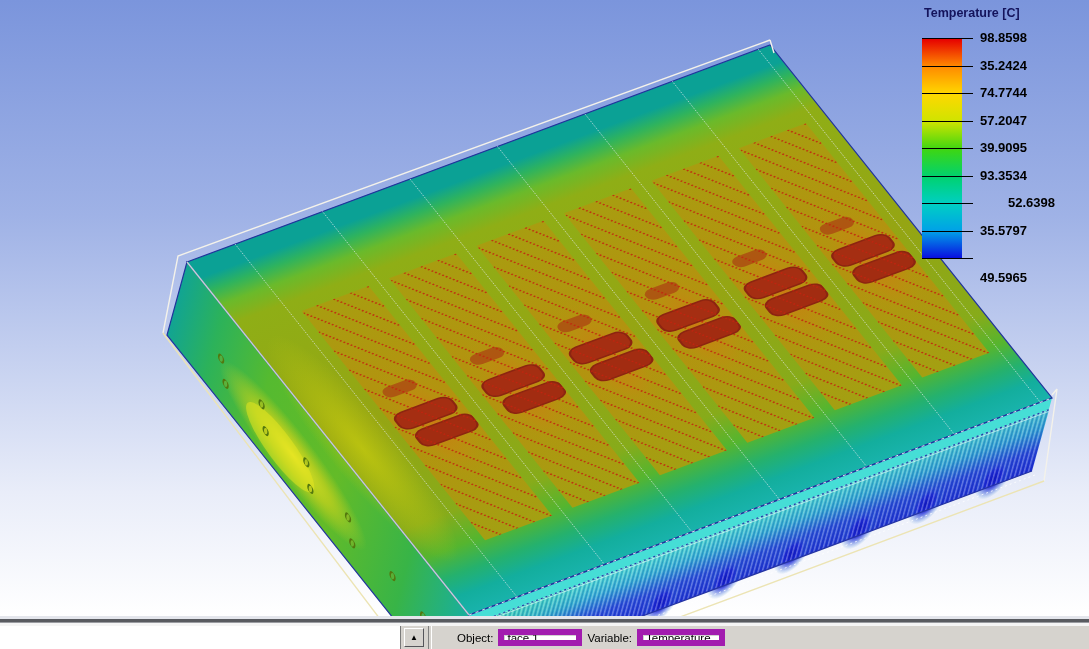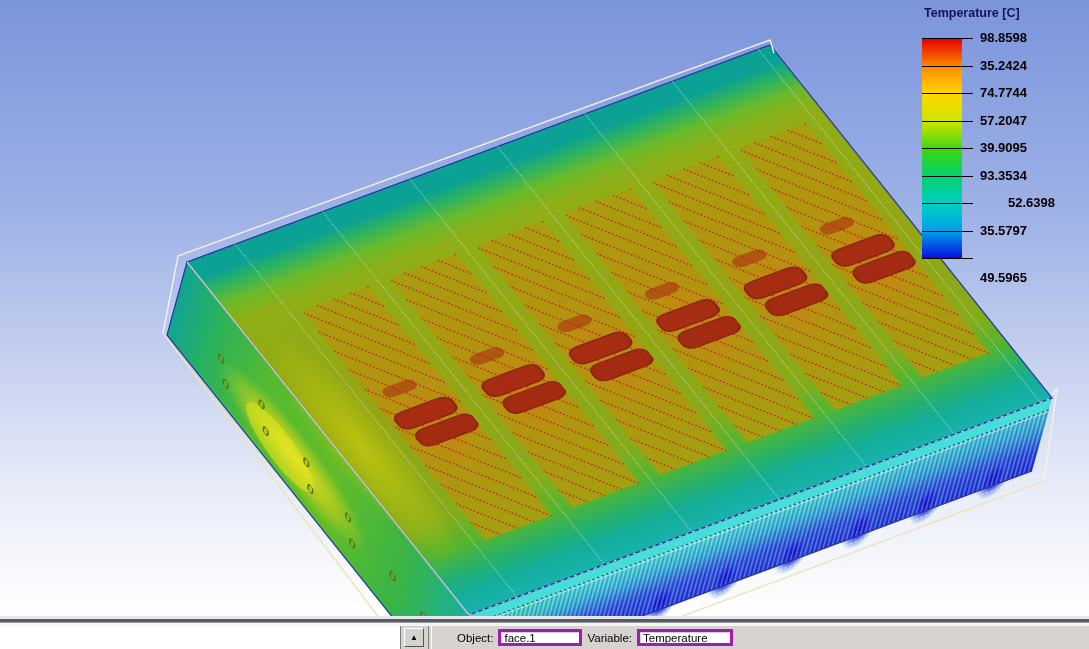--- a/index.html
+++ b/index.html
@@ -26,25 +26,25 @@
                 box-sizing:border-box;flex:none;}
   .scroll-up-button{flex:none;width:20px;height:19px;margin-left:3px;background:#d6d3ce;
       border-top:1px solid #fff;border-left:1px solid #fff;
       border-right:1px solid #55555a;border-bottom:1px solid #55555a;
       font-size:8px;line-height:17px;text-align:center;color:#000;padding:0;cursor:default;}
   .groove{flex:none;width:2px;height:23px;margin-left:4px;
           border-left:1px solid #808080;border-right:1px solid #fff;}
   .fields{display:flex;align-items:center;gap:5px;padding-left:25px;
           font-size:11.5px;color:#000;}
   .fields label{white-space:nowrap;}
-  input.win{height:17px;border:3px solid #a21caf;box-shadow:inset 1px 1px 0 rgba(0,0,0,.18);
+  input.win{height:17px;border:6px solid #a21caf;box-shadow:inset 1px 1px 0 rgba(0,0,0,.18);
             font-family:"Liberation Sans",sans-serif;font-size:11.5px;padding:0 3px;
             background:#fff;color:#000;box-sizing:border-box;}
   .w-object{width:84px;}
-  .w-variable{width:96px;}
+  .w-variable{width:88px;}
 </style>
 </head>
 <body>
 
 <div class="screen">
 
   <svg class="viewport-svg" width="1089" height="616" viewBox="0 0 1089 616" xmlns="http://www.w3.org/2000/svg">
     <defs>
       <linearGradient id="bg" x1="0" y1="0" x2="0" y2="1">
         <stop offset="0" stop-color="#7b95dc"></stop>

